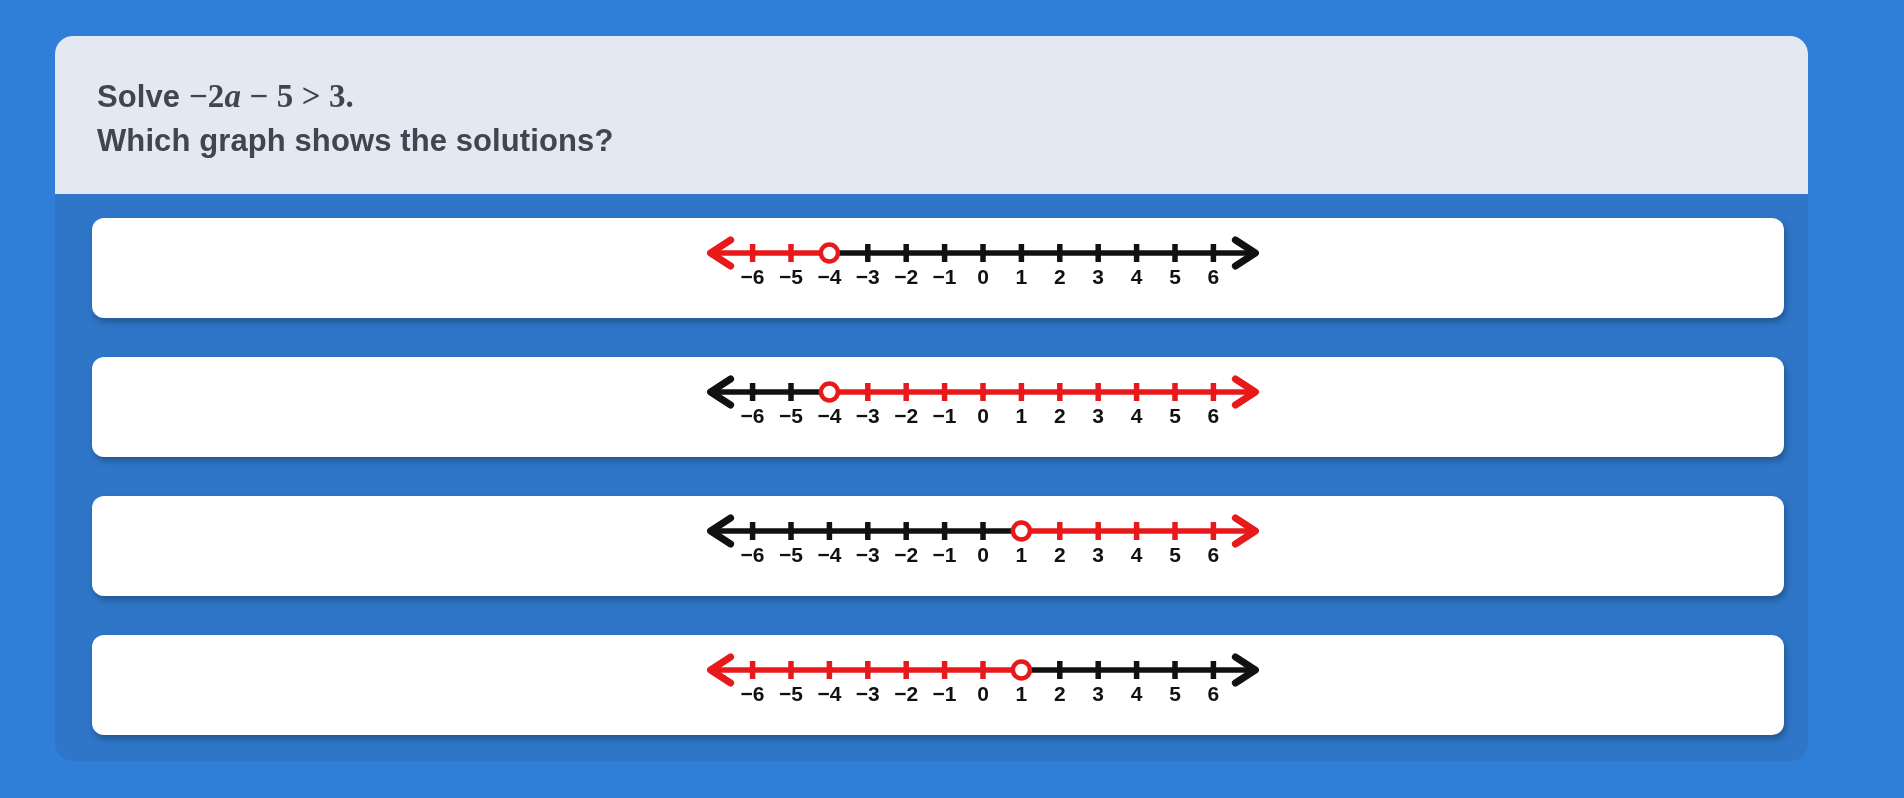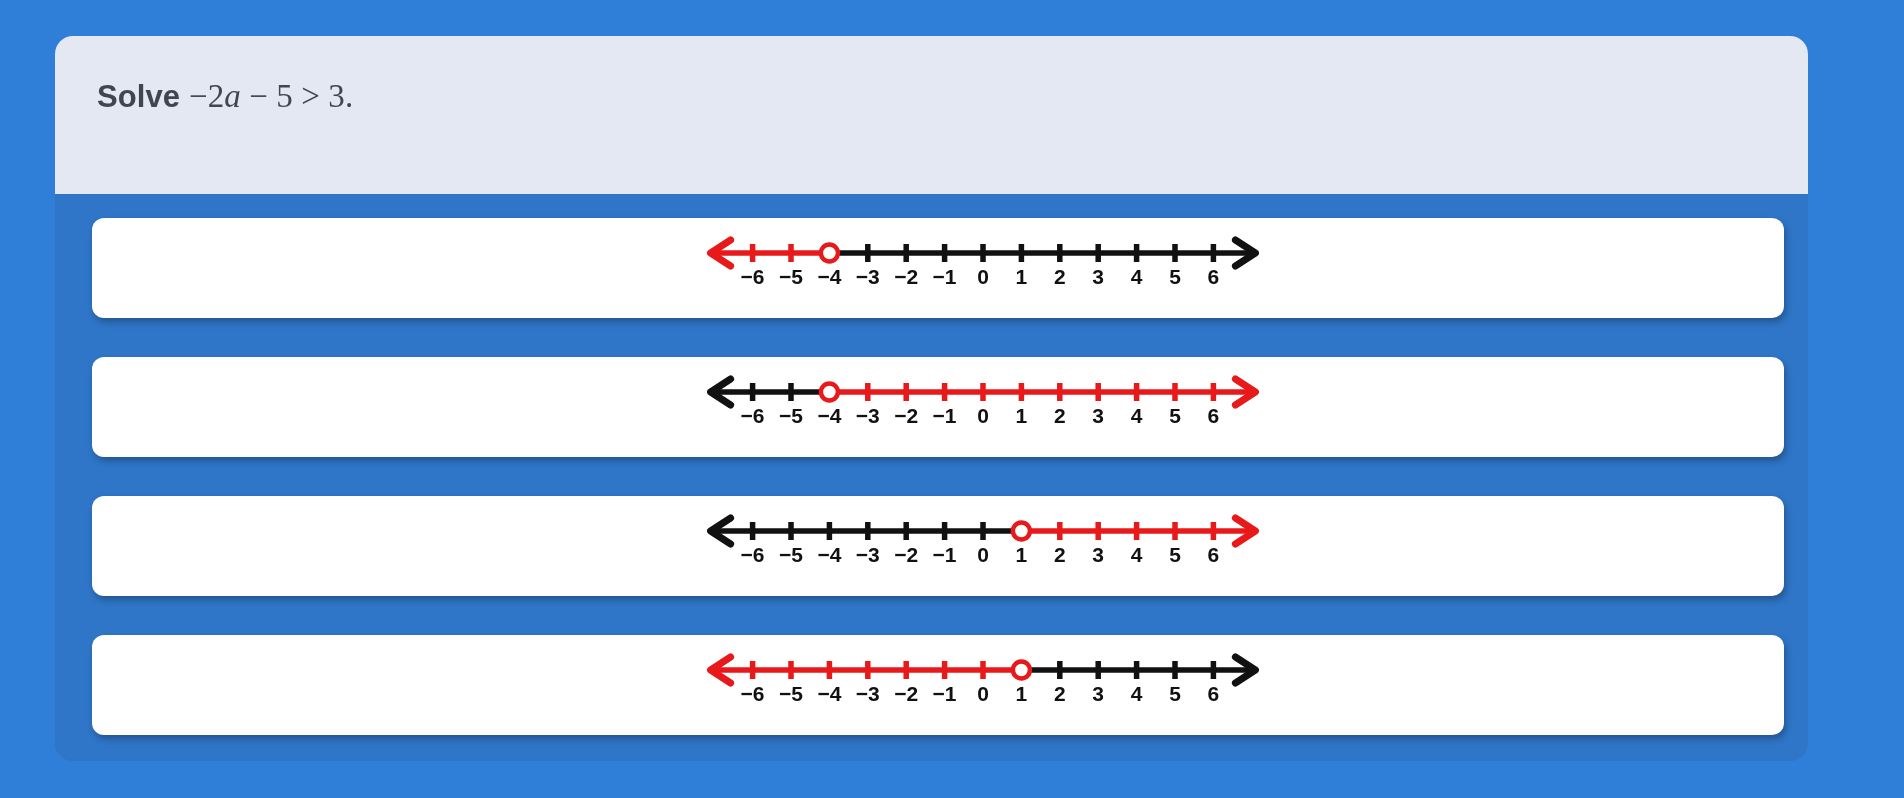--- a/index.html
+++ b/index.html
@@ -47,21 +47,21 @@
   .question-line {
     color: #3f4650;
     font-size: 31px;
     font-weight: bold;
     line-height: 1.38;
     letter-spacing: .1px;
     white-space: nowrap;
   }
   .math {
     font-family: "Liberation Serif", "DejaVu Serif", serif;
-    font-weight: normal;
+    font-weight: bold;
     font-size: 33px;
   }
   .math .var {
     font-style: italic;
   }
 
   
   .choices {
     position: absolute;
     left: 92px;
@@ -110,20 +110,21 @@
     <div class="question-line">
       <span>Solve</span>
       <span class="math">
         <span>−2</span><span class="var">a</span>
         <span>−</span>
         <span>5</span>
         <span>&gt;</span>
         <span>3</span><span>.</span>
       </span>
     </div>
+    <div class="question-line">Which graph shows the solutions?</div>
   </div>
 
   <div class="choices">
 
     <div class="choice-card">
       <div class="numberline-wrap">
           <svg width="560.8" height="68" viewBox="0 0 560.8 68">
             <line x1="12" y1="26" x2="126.8" y2="26" stroke="#e8191b" stroke-width="5.5" stroke-linecap="butt"></line>
             <line x1="126.8" y1="26" x2="548.8" y2="26" stroke="#111111" stroke-width="5.5" stroke-linecap="butt"></line>
             <line x1="50" y1="17" x2="50" y2="35" stroke="#e8191b" stroke-width="5.5" stroke-linecap="butt"></line>

